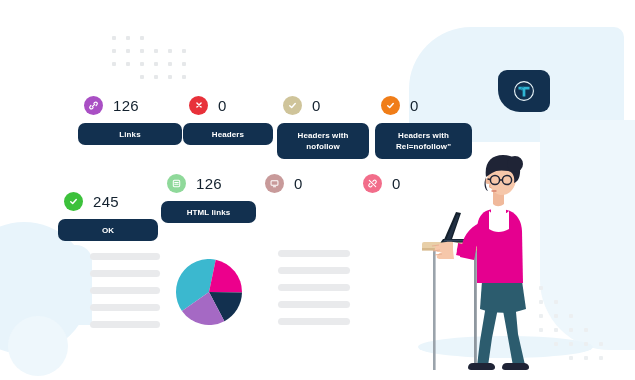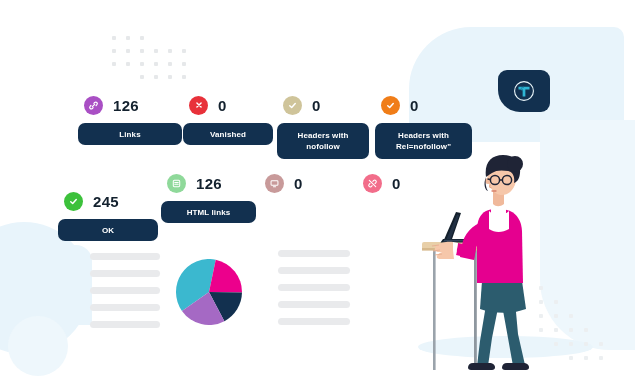--- a/index.html
+++ b/index.html
@@ -105,21 +105,21 @@
     border-radius: 50%;
     flex: 0 0 19px;
     display: flex;
     align-items: center;
     justify-content: center;
     color: #ffffff;
   }
   .badge svg { display: block; }
   .card-value {
     font-size: 15px;
-    font-weight: bold;
+    font-weight: normal;
     color: #13212e;
     letter-spacing: 0.3px;
   }
   .card-label {
     background: #12304f;
     color: #ffffff;
     border-radius: 7px;
     font-size: 8px;
     font-weight: bold;
     line-height: 11px;
@@ -271,21 +271,21 @@
   <div class="card" id="card-vanished">
     <div class="card-head">
       <span class="badge" style="background:#e8313a">
         <svg width="10" height="10" viewBox="0 0 24 24" fill="none" stroke="#ffffff" stroke-width="3.4" stroke-linecap="round">
           <path d="M7 7 17 17M17 7 7 17"></path>
         </svg>
       </span>
       <span class="card-value">0</span>
     </div>
     <div class="card-label one-line">
-      <span>Vanished</span>
+      <span>Headers</span>
     </div>
   </div>
 
   <div class="card" id="card-nofollow">
     <div class="card-head">
       <span class="badge" style="background:#cfc49a">
         <svg width="11" height="11" viewBox="0 0 24 24" fill="none" stroke="#ffffff" stroke-width="3.2" stroke-linecap="round" stroke-linejoin="round">
           <path d="M6 12.5 10.2 16.5 18 7.6"></path>
         </svg>
       </span>

